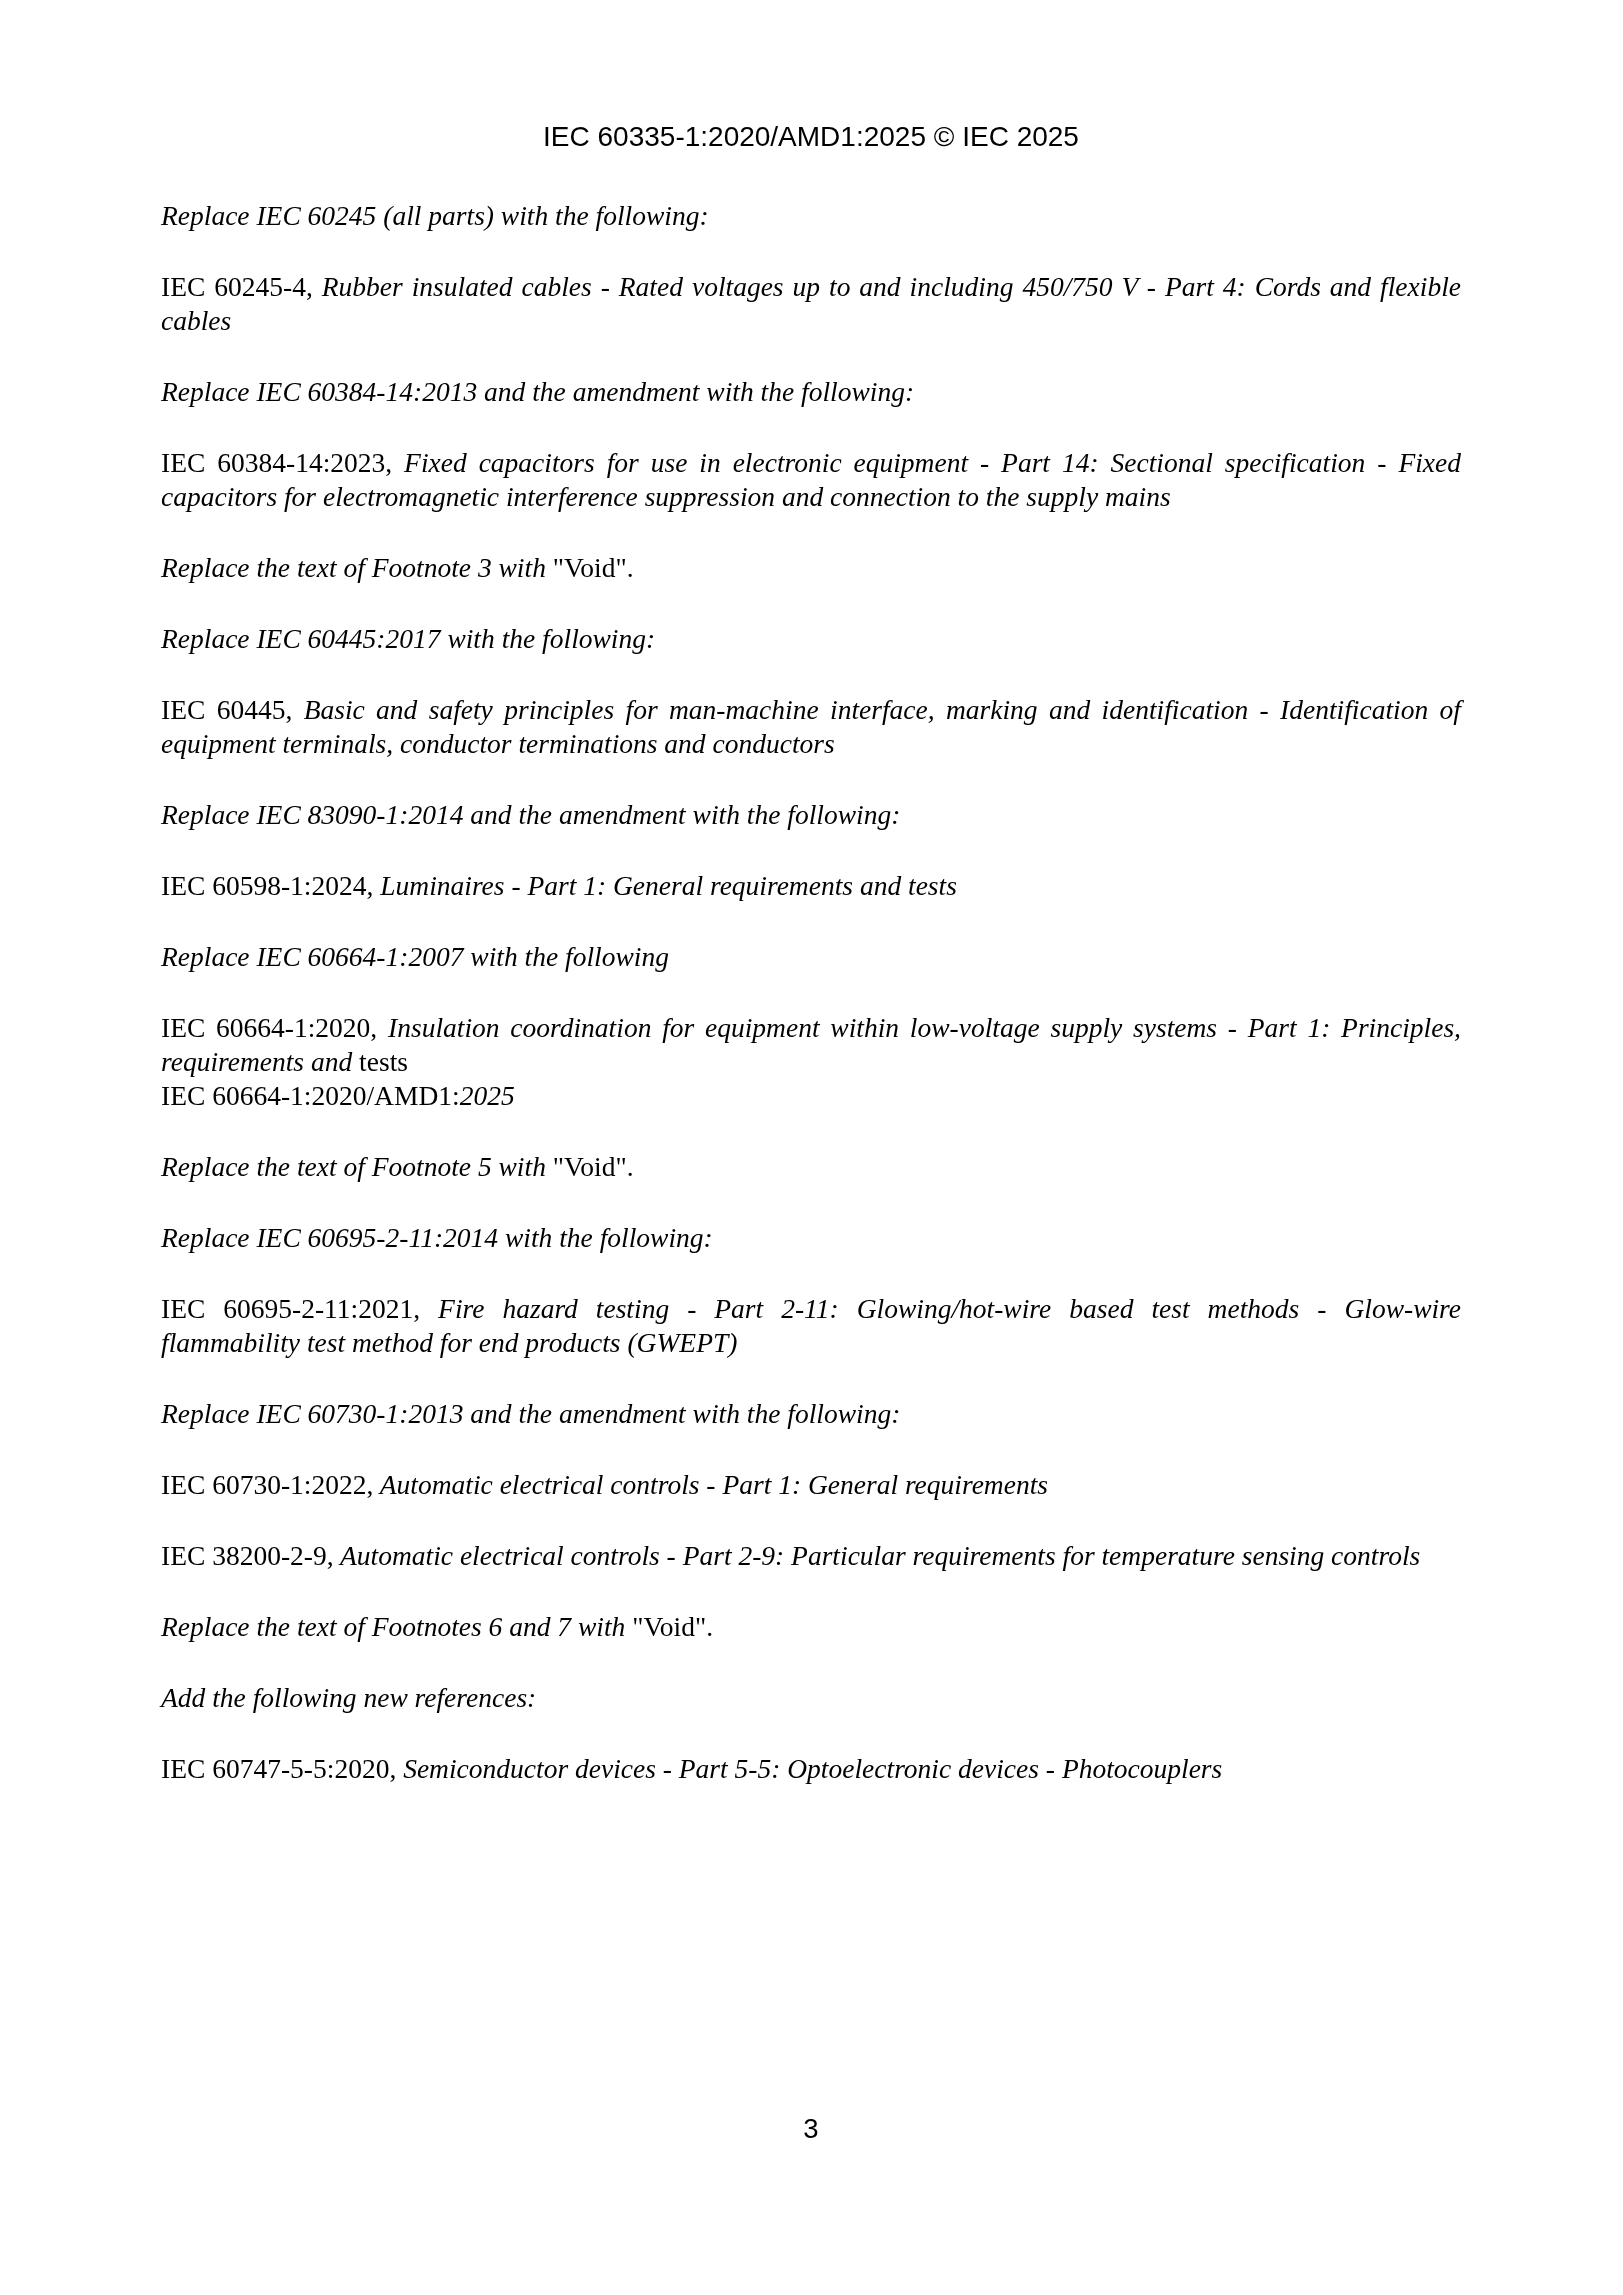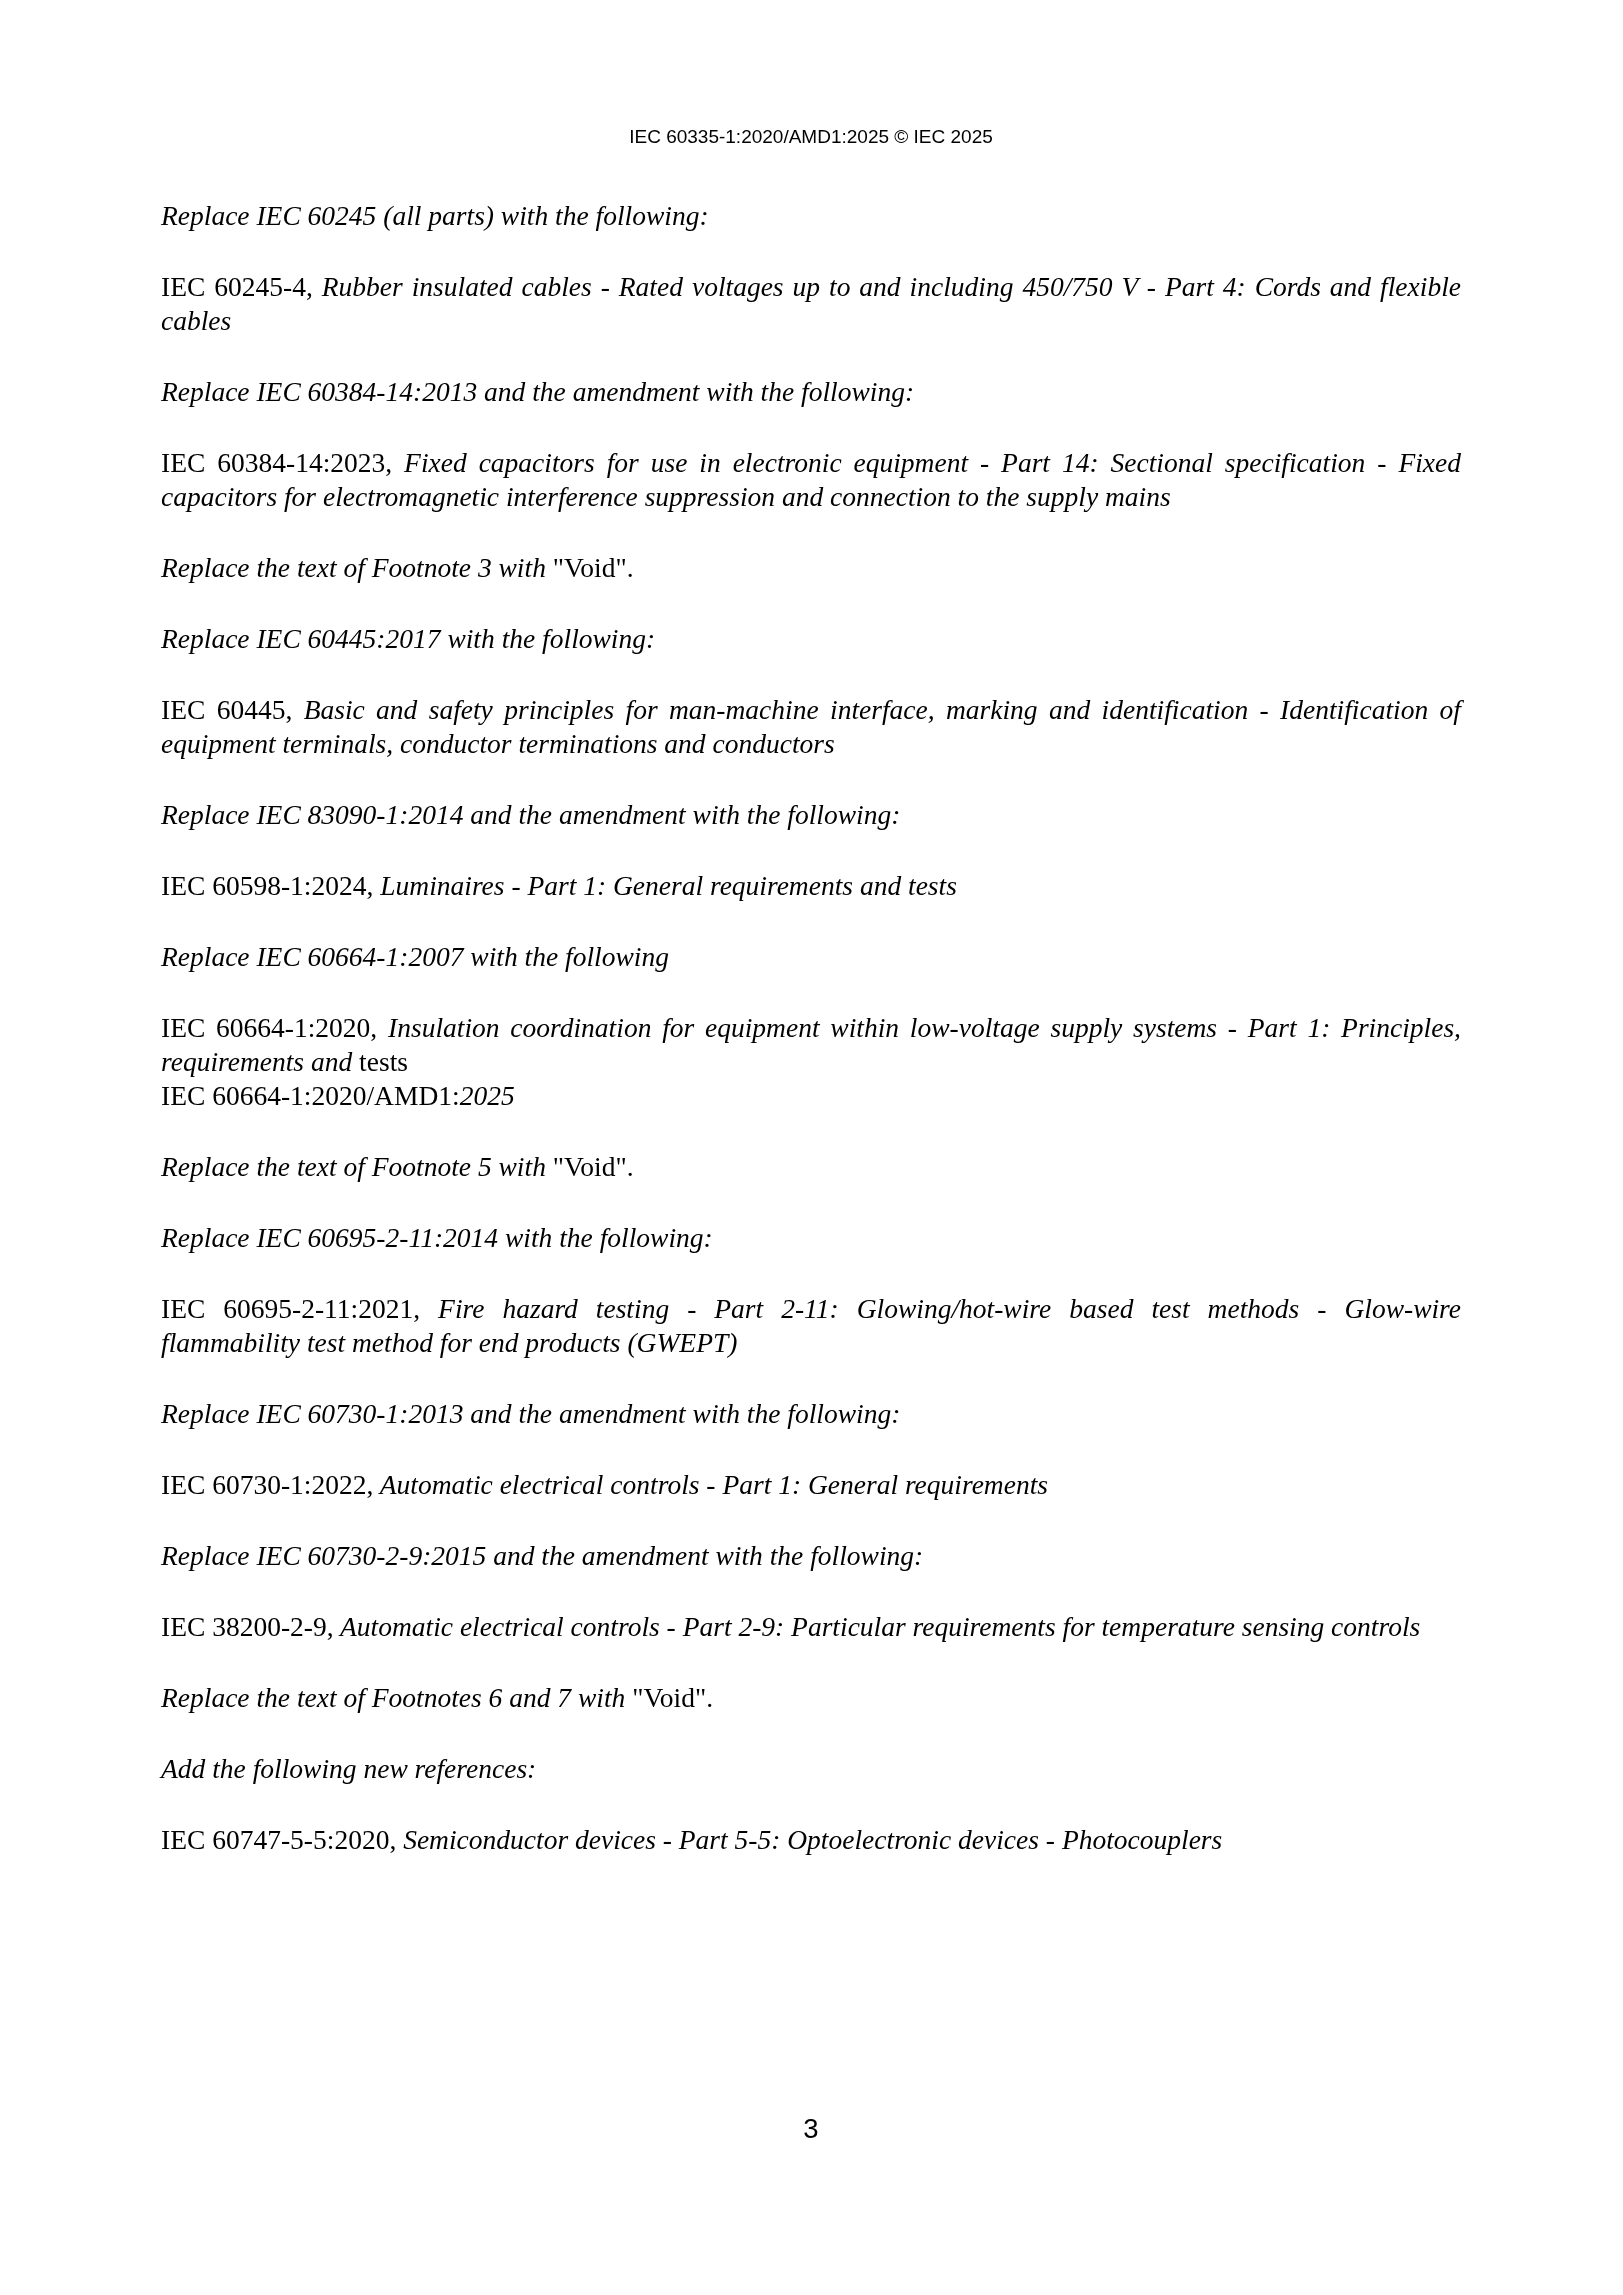--- a/index.html
+++ b/index.html
@@ -11,21 +11,21 @@
     color: #000000;
     font-family: "Liberation Sans", sans-serif;
     overflow: hidden;
   }
   .header {
     position: absolute;
     top: 120px;
     left: 161px;
     width: 1300px;
     text-align: center;
-    font-size: 19px;
+    font-size: 28px;
     line-height: 34px;
     white-space: nowrap;
   }
   .content {
     position: absolute;
     top: 199px;
     left: 161px;
     width: 1300px;
   }
   .para {
@@ -63,21 +63,20 @@
       <p class="para justify"><span class="rm">IEC 60445,</span><span class="it"> Basic and safety principles for man-machine interface, marking and identification - Identification of equipment terminals, conductor terminations and conductors</span></p>
       <p class="para"><span class="it">Replace IEC 83090-1:2014 and the amendment with the following:</span></p>
       <p class="para"><span class="rm">IEC 60598-1:2024,</span><span class="it"> Luminaires - Part 1: General requirements and tests</span></p>
       <p class="para"><span class="it">Replace IEC 60664-1:2007 with the following</span></p>
       <p class="para justify"><span class="rm">IEC 60664-1:2020,</span><span class="it"> Insulation coordination for equipment within low-voltage supply systems - Part 1: Principles, requirements and </span><span class="rm">tests</span><br><span class="rm">IEC 60664-1:2020/AMD1:</span><span class="it">2025</span></p>
       <p class="para"><span class="it">Replace the text of Footnote 5 with </span><span class="rm">"Void".</span></p>
       <p class="para"><span class="it">Replace IEC 60695-2-11:2014 with the following:</span></p>
       <p class="para justify"><span class="rm">IEC 60695-2-11:2021,</span><span class="it"> Fire hazard testing - Part 2-11: Glowing/hot-wire based test methods - Glow-wire flammability test method for end products (GWEPT)</span></p>
       <p class="para"><span class="it">Replace IEC 60730-1:2013 and the amendment with the following:</span></p>
       <p class="para"><span class="rm">IEC 60730-1:2022,</span><span class="it"> Automatic electrical controls - Part 1: General requirements</span></p>
-      <p class="para"><span class="it">Replace IEC 60730-2-9:2015 and the amendment with the following:</span></p>
       <p class="para justify"><span class="rm">IEC 38200-2-9,</span><span class="it"> Automatic electrical controls - Part 2-9: Particular requirements for temperature sensing controls</span></p>
       <p class="para"><span class="it">Replace the text of Footnotes 6 and 7 with </span><span class="rm">"Void".</span></p>
       <p class="para"><span class="it">Add the following new references:</span></p>
       <p class="para"><span class="rm">IEC 60747-5-5:2020,</span><span class="it"> Semiconductor devices - Part 5-5: Optoelectronic devices - Photocouplers</span></p>
     </div>
 
   <div class="footer">3</div>
 </div>
 
 

